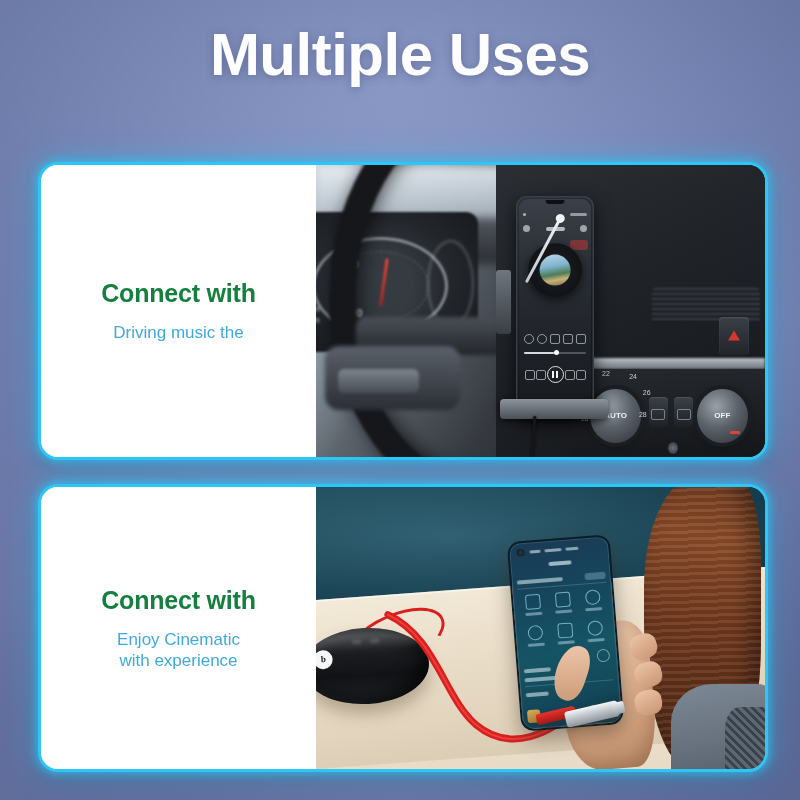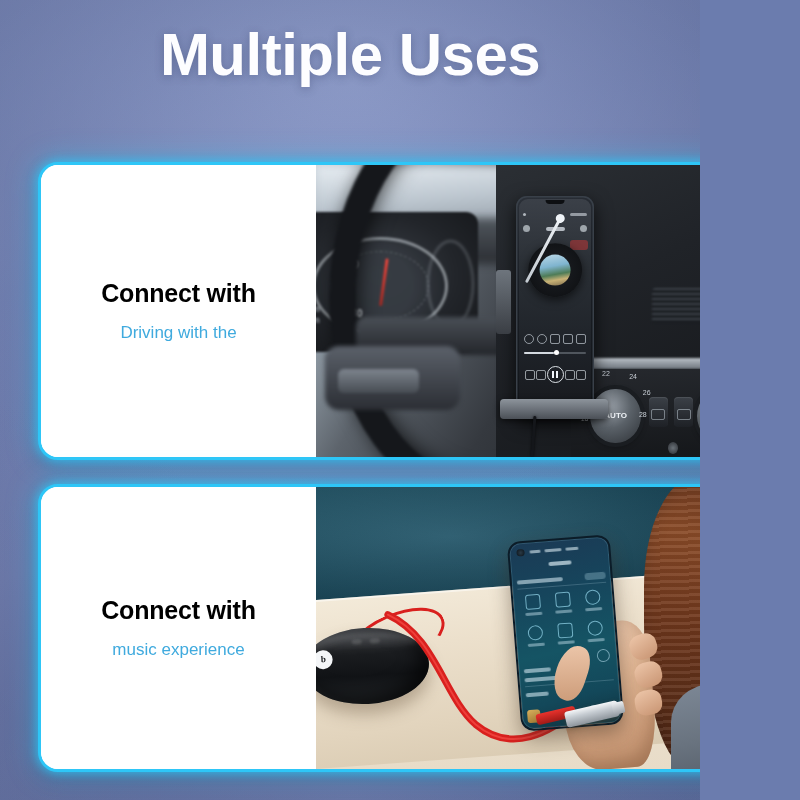--- a/index.html
+++ b/index.html
@@ -2,21 +2,21 @@
 <html><head>
 <meta charset="utf-8">
 <style>
   html,body{margin:0;padding:0;}
   body{
     width:800px;height:800px;overflow:hidden;
     font-family:"Liberation Sans","DejaVu Sans",sans-serif;
     background:#6b7cae;
   }
   #poster{
-    position:relative;width:700px;height:800px;overflow:hidden;
+    position:relative;width:800px;height:800px;overflow:hidden;
     background:
       radial-gradient(ellipse 120% 70% at 50% 10%, rgba(146,160,205,.95) 0%, rgba(126,140,188,.55) 45%, rgba(104,118,168,0) 75%),
       radial-gradient(ellipse 90% 60% at 50% 100%, rgba(120,133,182,.85) 0%, rgba(104,117,166,.2) 60%, rgba(104,117,166,0) 100%),
       linear-gradient(160deg,#7b8ab9 0%,#6f7fb1 28%,#7683b4 55%,#6a78a9 80%,#616f9f 100%);
   }
   #poster:after{
     content:"";position:absolute;inset:0;pointer-events:none;
     background:radial-gradient(ellipse 75% 58% at 50% 45%, rgba(255,255,255,0) 40%, rgba(52,62,100,.22) 100%);
   }
 
@@ -41,21 +41,21 @@
   }
   #card-1{top:162px;height:292px;}
   #card-2{top:484px;height:282px;}
 
   .card-text{
     width:275px;flex:0 0 275px;background:#fff;
     display:flex;flex-direction:column;align-items:center;justify-content:center;
     text-align:center;padding:0 10px;box-sizing:border-box;
   }
   .card-heading{
-    font-size:25px;line-height:29px;font-weight:bold;color:#000000;
+    font-size:25px;line-height:29px;font-weight:bold;color:#15803d;
     letter-spacing:-.2px;margin:0 0 14px 0;
   }
   .card-sub{
     font-size:17px;line-height:21px;color:#3faade;font-weight:400;margin:0;
   }
   .card-photo{flex:1 1 auto;position:relative;overflow:hidden;background:#1b1d21;}
 
   
   .car-scene{position:absolute;inset:0;
     background:linear-gradient(120deg,#c9d2da 0%,#9aa6b0 14%,#5d646c 30%,#35393f 52%,#222529 78%,#17191c 100%);}
@@ -320,21 +320,21 @@
 
   <div class="title">Multiple Uses</div>
 
   <div class="card" id="card-1">
 
     <div class="card-text">
       <div class="card-heading">
         <div>Connect with</div>
       </div>
       <div class="card-sub">
-        <div>Driving with the</div>
+        <div>Driving music the</div>
       </div>
     </div>
 
     <div class="card-photo">
       <div class="car-scene">
 
         <div class="windshield"></div>
         <div class="dash-top"></div>
 
         <div class="cluster">
@@ -434,21 +434,22 @@
     </div>
   </div>
 
   <div class="card" id="card-2">
 
     <div class="card-text">
       <div class="card-heading">
         <div>Connect with</div>
       </div>
       <div class="card-sub">
-        <div>music experience</div>
+        <div>Enjoy Cinematic</div>
+        <div>with experience</div>
       </div>
     </div>
 
     <div class="card-photo">
       <div class="spk-scene">
 
         <div class="wall"></div>
         <div class="desk"></div>
         <div class="desk-edge"></div>
 

